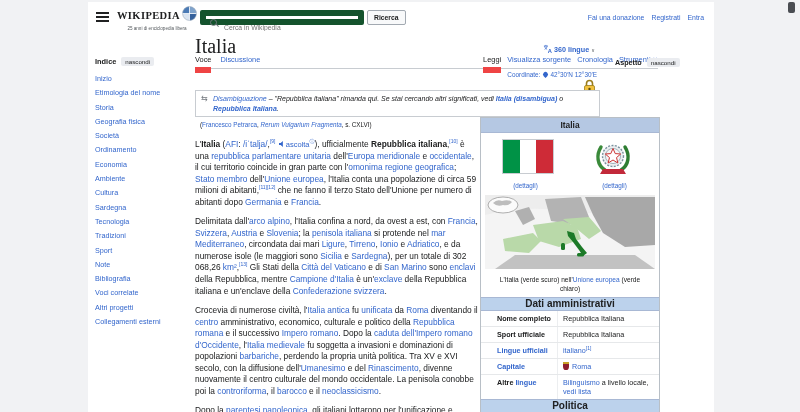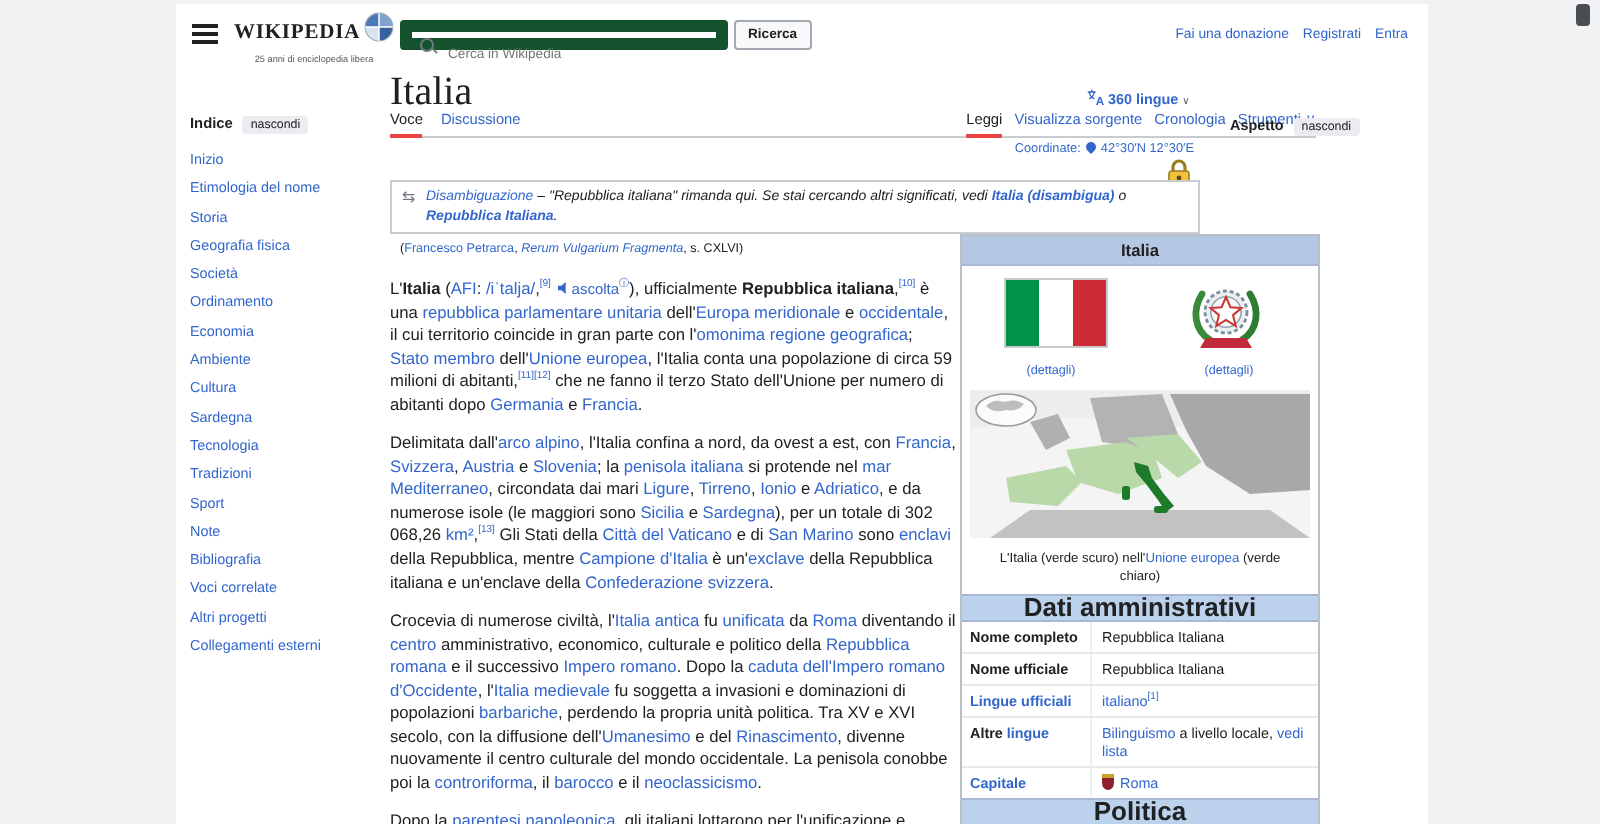--- a/index.html
+++ b/index.html
@@ -33,21 +33,21 @@
   .pill{display:inline-block;margin-left:5px;font-size:6.2px;font-weight:normal;background:#eaecf0;border-radius:2px;padding:1px 4px;color:#202122;cursor:pointer;}
   .toc-list{margin-top:8px;}
   .toc-item{display:block;font-size:7.2px;color:#3366cc;margin-bottom:5.3px;cursor:pointer;}
 
   
   .page-title{position:absolute;left:107px;top:33px;font-family:"Liberation Serif",serif;font-size:20px;font-weight:400;color:#202122;}
   .langbtn{position:absolute;left:455px;top:42px;font-size:7.2px;font-weight:bold;color:#3366cc;cursor:pointer;}
   .langbtn .chev{font-size:5px;color:#54595d;font-weight:normal;}
   .tabrow{position:absolute;left:107px;top:53px;width:463px;height:13px;border-bottom:1px solid #c8ccd1;font-size:7.4px;}
   .tab{display:inline-block;margin-right:9px;color:#3366cc;padding-bottom:2.5px;cursor:pointer;}
-  .tab.active{color:#202122;border-bottom:2px solid #ef4444;}
+  .tab.active{color:#202122;border-bottom:6px solid #ef4444;}
   .tabs-right{float:right;}
   .tabs-right .tab{margin-right:0;margin-left:6px;}
   .aspetto{position:absolute;left:527px;top:56px;font-size:7.2px;font-weight:bold;}
   .coords{position:absolute;left:107px;top:69px;width:402px;text-align:right;font-size:6.4px;color:#3366cc;}
   .pin{display:inline-block;width:5px;height:5px;background:#3366cc;border-radius:50% 50% 50% 0;transform:rotate(-45deg);margin:0 2px 0 3px;}
   .lock{position:absolute;left:495px;top:77px;}
 
   
   .hatnote{position:absolute;left:107px;top:88px;width:405px;box-sizing:border-box;border:1px solid #c8ccd1;background:#fff;padding:3px 5px;display:flex;font-size:7px;line-height:9.5px;}
   .hat-ico{width:12px;color:#72777d;font-size:8px;flex:none;}
@@ -62,24 +62,24 @@
   
   .infobox{position:absolute;left:392px;top:115px;width:180px;border:1px solid #b8bfc6;background:#f8f9fa;box-sizing:border-box;font-size:7.2px;}
   .ib-header{height:14px;line-height:14px;text-align:center;font-weight:bold;font-size:8.4px;background:#b5c8e3;border-bottom:1px solid #a8b8d4;}
   .ib-flags{display:flex;background:#fff;padding:6px 4px 3px 4px;}
   .ib-cell{flex:1;text-align:center;}
   .flag{display:inline-block;width:52px;height:35px;border:1px solid #c8ccd1;background:linear-gradient(90deg,#009246 0 33.3%,#ffffff 33.3% 66.6%,#ce2b37 66.6% 100%);box-sizing:border-box;}
   .ib-dettagli{display:flex;background:#fff;padding-bottom:4px;}
   .ib-dettagli .ib-cell{font-size:6.3px;color:#3366cc;cursor:pointer;}
   .ib-map{background:#fff;text-align:center;padding:2px 3px;}
   .ib-caption{background:#fff;text-align:center;font-size:6.6px;line-height:9px;padding:2px 10px 4px 10px;}
-  .ib-section{height:12px;line-height:12px;text-align:center;font-weight:bold;font-size:13px;background:#bcd2ec;border-top:1px solid #a8b8d4;border-bottom:1px solid #a8b8d4;}
+  .ib-section{height:12px;line-height:12px;text-align:center;font-weight:bold;font-size:10px;background:#bcd2ec;border-top:1px solid #a8b8d4;border-bottom:1px solid #a8b8d4;}
   .ib-row{display:flex;background:#fff;border-top:1px solid #e6e8ea;}
   .ib-row:first-child{border-top:0;}
-  .ib-label{width:58px;flex:none;font-weight:bold;padding:3px 2px 3px 4px;line-height:9px;}
+  .ib-label{width:58px;flex:none;font-weight:bold;padding:3px 2px 3px 4px;line-height:9px;margin-left:12px;}
   .ib-value{flex:1;padding:3px 3px 3px 5px;line-height:9px;border-left:1px solid #eceef0;}
   .icon-speaker{display:inline-block;width:6px;height:6px;background:#3366cc;clip-path:polygon(0 32%,32% 32%,68% 0,68% 100%,32% 68%,0 68%);margin:0 1px;}
   .icon-roma-shield{display:inline-block;width:6px;height:8px;background:#8e1f2f;border-top:2px solid #c9a227;border-radius:0 0 50% 50%/0 0 45% 45%;box-sizing:border-box;margin-right:3px;vertical-align:-1px;}
 
   
   .scrollthumb{position:absolute;right:5px;top:2px;width:7px;height:11px;background:#4a4d52;border-radius:2px;}
 </style>
 </head>
 <body>
 
@@ -217,34 +217,34 @@
       </svg>
     </div>
     <div class="ib-caption"><span>L'Italia (verde scuro) nell'</span><span class="wl">Unione europea</span><span> (verde chiaro)</span></div>
     <div class="ib-section">Dati amministrativi</div>
     <div id="ib-rows">
         <div class="ib-row">
           <div class="ib-label"><span>Nome completo</span></div>
           <div class="ib-value"><span>Repubblica Italiana</span></div>
         </div>
         <div class="ib-row">
-          <div class="ib-label"><span>Nome ufficiale</span></div>
+          <div class="ib-label"><span>Sport ufficiale</span></div>
           <div class="ib-value"><span>Repubblica Italiana</span></div>
         </div>
         <div class="ib-row">
           <div class="ib-label"><span class="wl">Lingue ufficiali</span></div>
           <div class="ib-value"><span class="wl">italiano</span><sup class="wl">[1]</sup></div>
         </div>
         <div class="ib-row">
+          <div class="ib-label"><span class="wl">Capitale</span></div>
+          <div class="ib-value"><span class="icon-roma-shield"></span><span class="wl">Roma</span></div>
+        </div>
+        <div class="ib-row">
           <div class="ib-label"><span>Altre </span><span class="wl">lingue</span></div>
           <div class="ib-value"><span class="wl">Bilinguismo</span><span> a livello locale, </span><span class="wl">vedi lista</span></div>
-        </div>
-        <div class="ib-row">
-          <div class="ib-label"><span class="wl">Capitale</span></div>
-          <div class="ib-value"><span class="icon-roma-shield"></span><span class="wl">Roma</span></div>
         </div>
         <div class="ib-section">Politica</div>
         <div class="ib-row"></div>
       </div>
   </div>
 
 </div>
 
 <div class="scrollthumb"></div>
 

